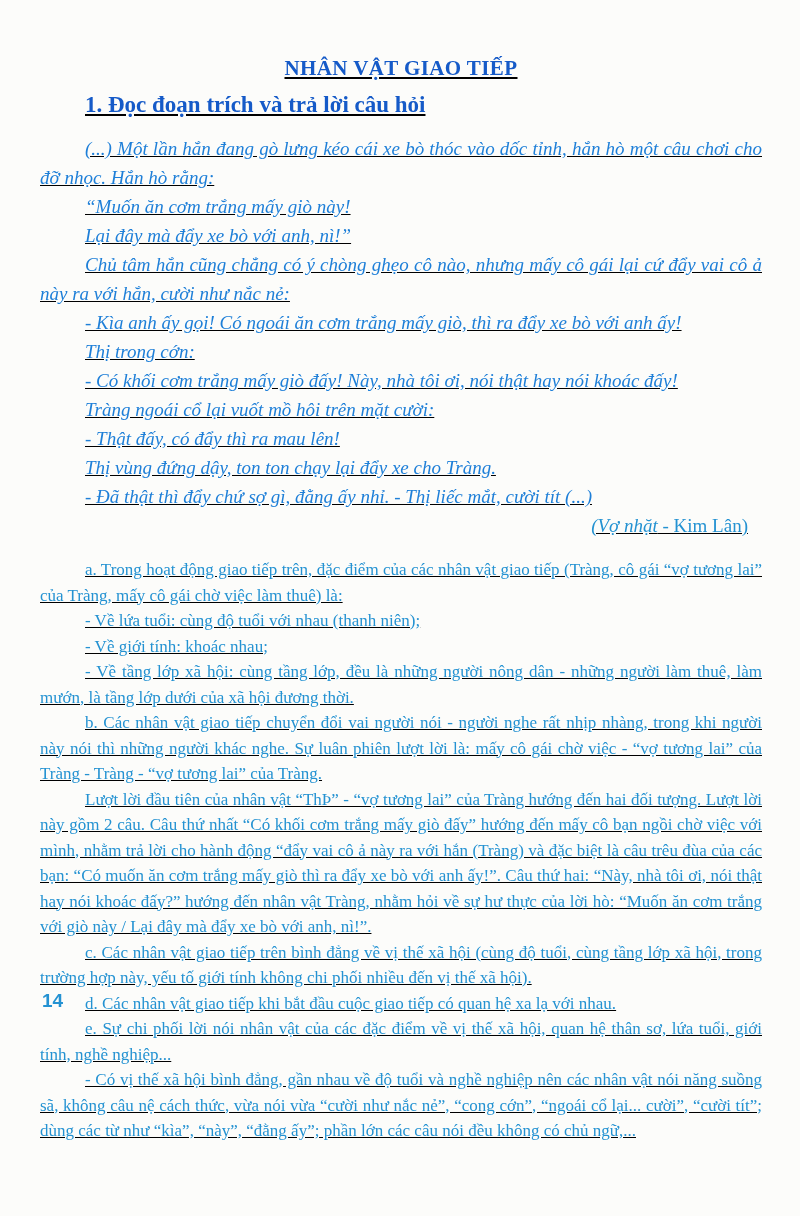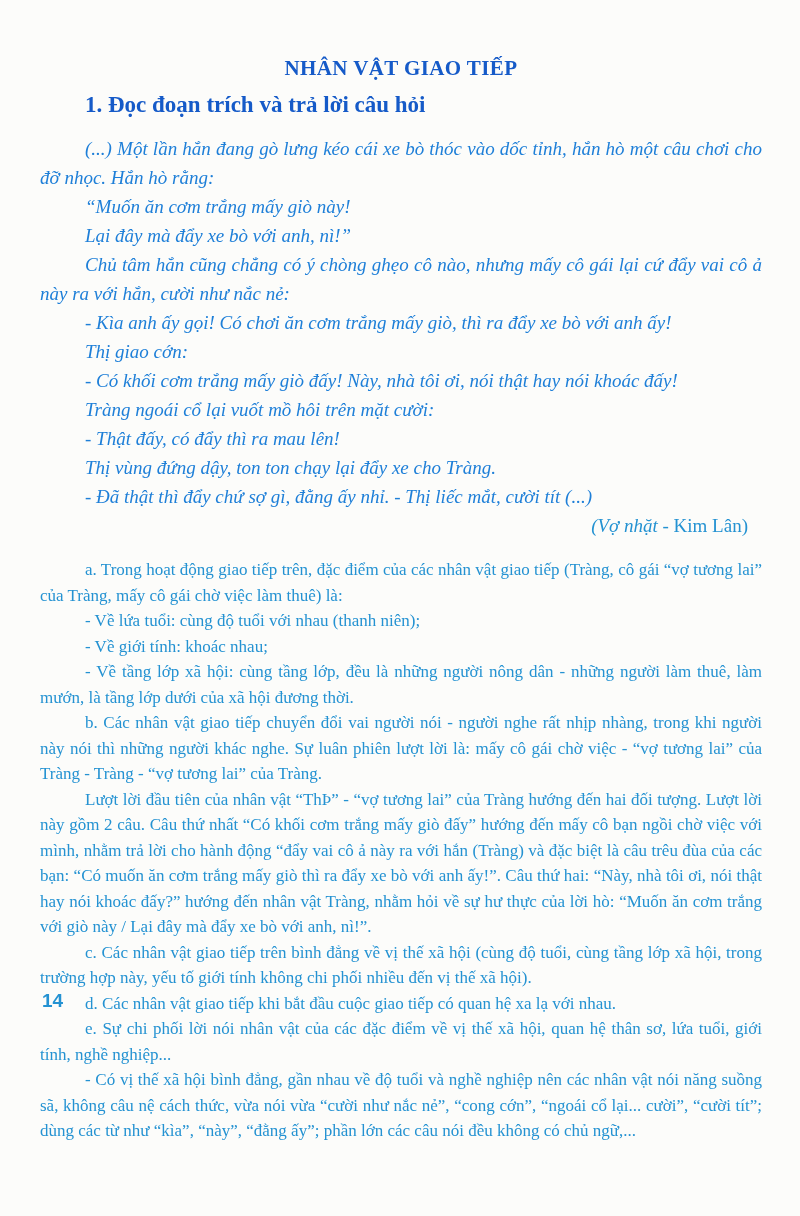--- a/index.html
+++ b/index.html
@@ -12,20 +12,21 @@
   html,body{width:800px;height:1216px;}
   body{
     background:var(--paper);
     font-family:"Liberation Serif","DejaVu Serif",serif;
     overflow:hidden;
   }
   .page{
     position:relative;
     width:800px;height:1020px;
     background:var(--paper);
+    text-decoration:underline;
   }
   .content{
     padding:56px 38px 0 40px;
   }
   .title{
     text-align:center;
     font-size:21px;
     font-weight:bold;
     color:var(--heading);
     letter-spacing:.4px;
@@ -79,22 +80,22 @@
   <div class="content">
 
     <div class="title">NHÂN VẬT GIAO TIẾP</div>
     <div class="section-heading">1. Đọc đoạn trích và trả lời câu hỏi</div>
 
     <div class="excerpt">
       <p>(...) Một lần hắn đang gò lưng kéo cái xe bò thóc vào dốc tỉnh, hắn hò một câu chơi cho đỡ nhọc. Hắn hò rằng:</p>
       <p>“Muốn ăn cơm trắng mấy giò này!</p>
       <p>Lại đây mà đẩy xe bò với anh, nì!”</p>
       <p>Chủ tâm hắn cũng chẳng có ý chòng ghẹo cô nào, nhưng mấy cô gái lại cứ đẩy vai cô ả này ra với hắn, cười như nắc nẻ:</p>
-      <p>- Kìa anh ấy gọi! Có chơi ăn cơm trắng mấy giò, thì ra đẩy xe bò với anh ấy!</p>
-      <p>Thị giao cớn:</p>
+      <p>- Kìa anh ấy gọi! Có ngoái ăn cơm trắng mấy giò, thì ra đẩy xe bò với anh ấy!</p>
+      <p>Thị trong cớn:</p>
       <p>- Có khối cơm trắng mấy giò đấy! Này, nhà tôi ơi, nói thật hay nói khoác đấy!</p>
       <p>Tràng ngoái cổ lại vuốt mồ hôi trên mặt cười:</p>
       <p>- Thật đấy, có đẩy thì ra mau lên!</p>
       <p>Thị vùng đứng dậy, ton ton chạy lại đẩy xe cho Tràng.</p>
       <p>- Đã thật thì đẩy chứ sợ gì, đằng ấy nhỉ. - Thị liếc mắt, cười tít (...)</p>
     </div>
 
     <div class="attribution"><span class="work">(Vợ nhặt</span><span> - Kim Lân)</span></div>
 
     <div class="answers">

